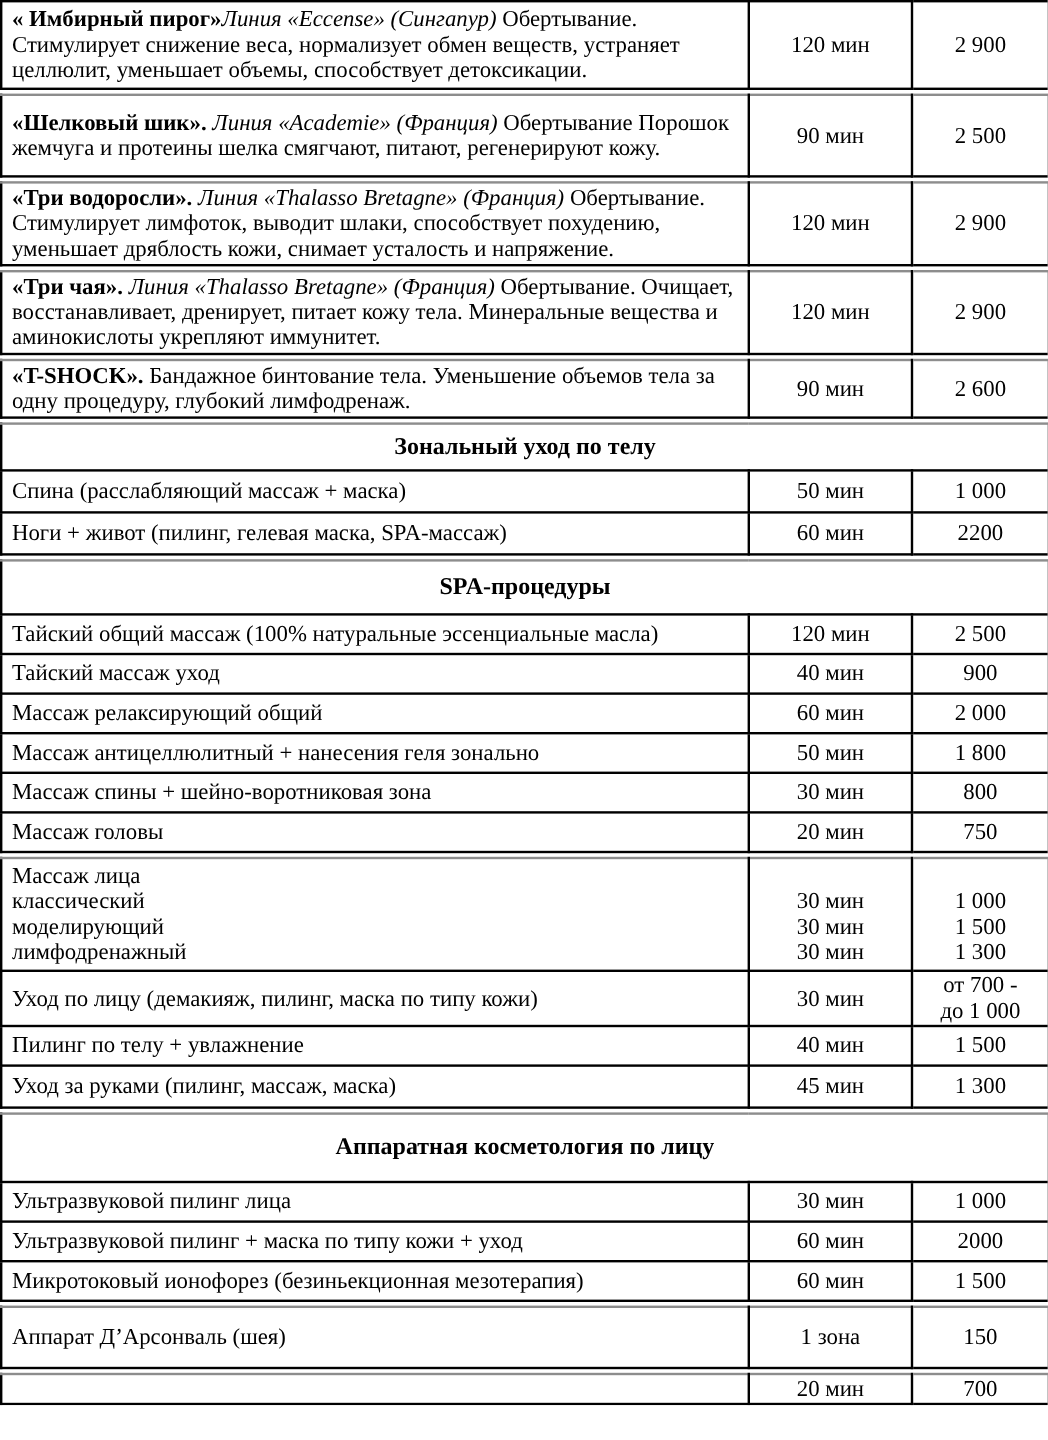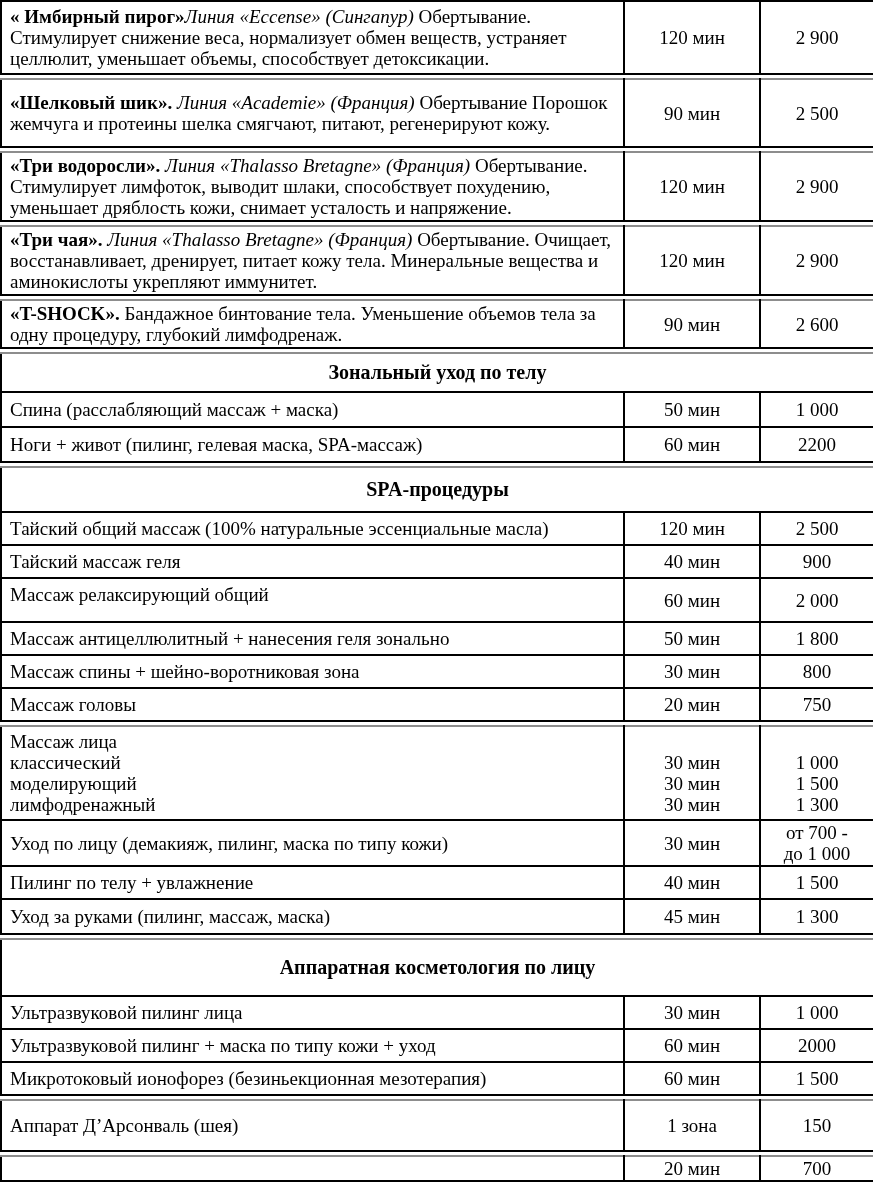--- a/index.html
+++ b/index.html
@@ -190,30 +190,30 @@
         <tr class="data-row">
           <td class="c-name" style="padding-top: 5px; padding-bottom: 5px; margin-top: 20px;"><span class="seg-r">Тайский общий массаж (100% натуральные эссенциальные масла)</span></td>
           <td class="c-time" style="padding-top: 5px; padding-bottom: 5px;">
             <div class="cell-line">120 мин</div>
           </td>
           <td class="c-price" style="padding-top: 5px; padding-bottom: 5px;">
             <div class="cell-line">2 500</div>
           </td>
         </tr>
         <tr class="data-row">
-          <td class="c-name" style="padding-top: 5px; padding-bottom: 5px;"><span class="seg-r">Тайский массаж геля</span></td>
+          <td class="c-name" style="padding-top: 5px; padding-bottom: 5px;"><span class="seg-r">Тайский массаж уход</span></td>
           <td class="c-time" style="padding-top: 5px; padding-bottom: 5px;">
             <div class="cell-line">40 мин</div>
           </td>
           <td class="c-price" style="padding-top: 5px; padding-bottom: 5px;">
             <div class="cell-line">900</div>
           </td>
         </tr>
         <tr class="data-row">
-          <td class="c-name" style="padding-top: 5px; padding-bottom: 16px;"><span class="seg-r">Массаж релаксирующий общий</span></td>
+          <td class="c-name" style="padding-top: 5px; padding-bottom: 5px;"><span class="seg-r">Массаж релаксирующий общий</span></td>
           <td class="c-time" style="padding-top: 5px; padding-bottom: 5px;">
             <div class="cell-line">60 мин</div>
           </td>
           <td class="c-price" style="padding-top: 5px; padding-bottom: 5px;">
             <div class="cell-line">2 000</div>
           </td>
         </tr>
         <tr class="data-row">
           <td class="c-name" style="padding-top: 5px; padding-bottom: 5px;"><span class="seg-r">Массаж антицеллюлитный + нанесения геля зонально</span></td>
           <td class="c-time" style="padding-top: 5px; padding-bottom: 5px;">

